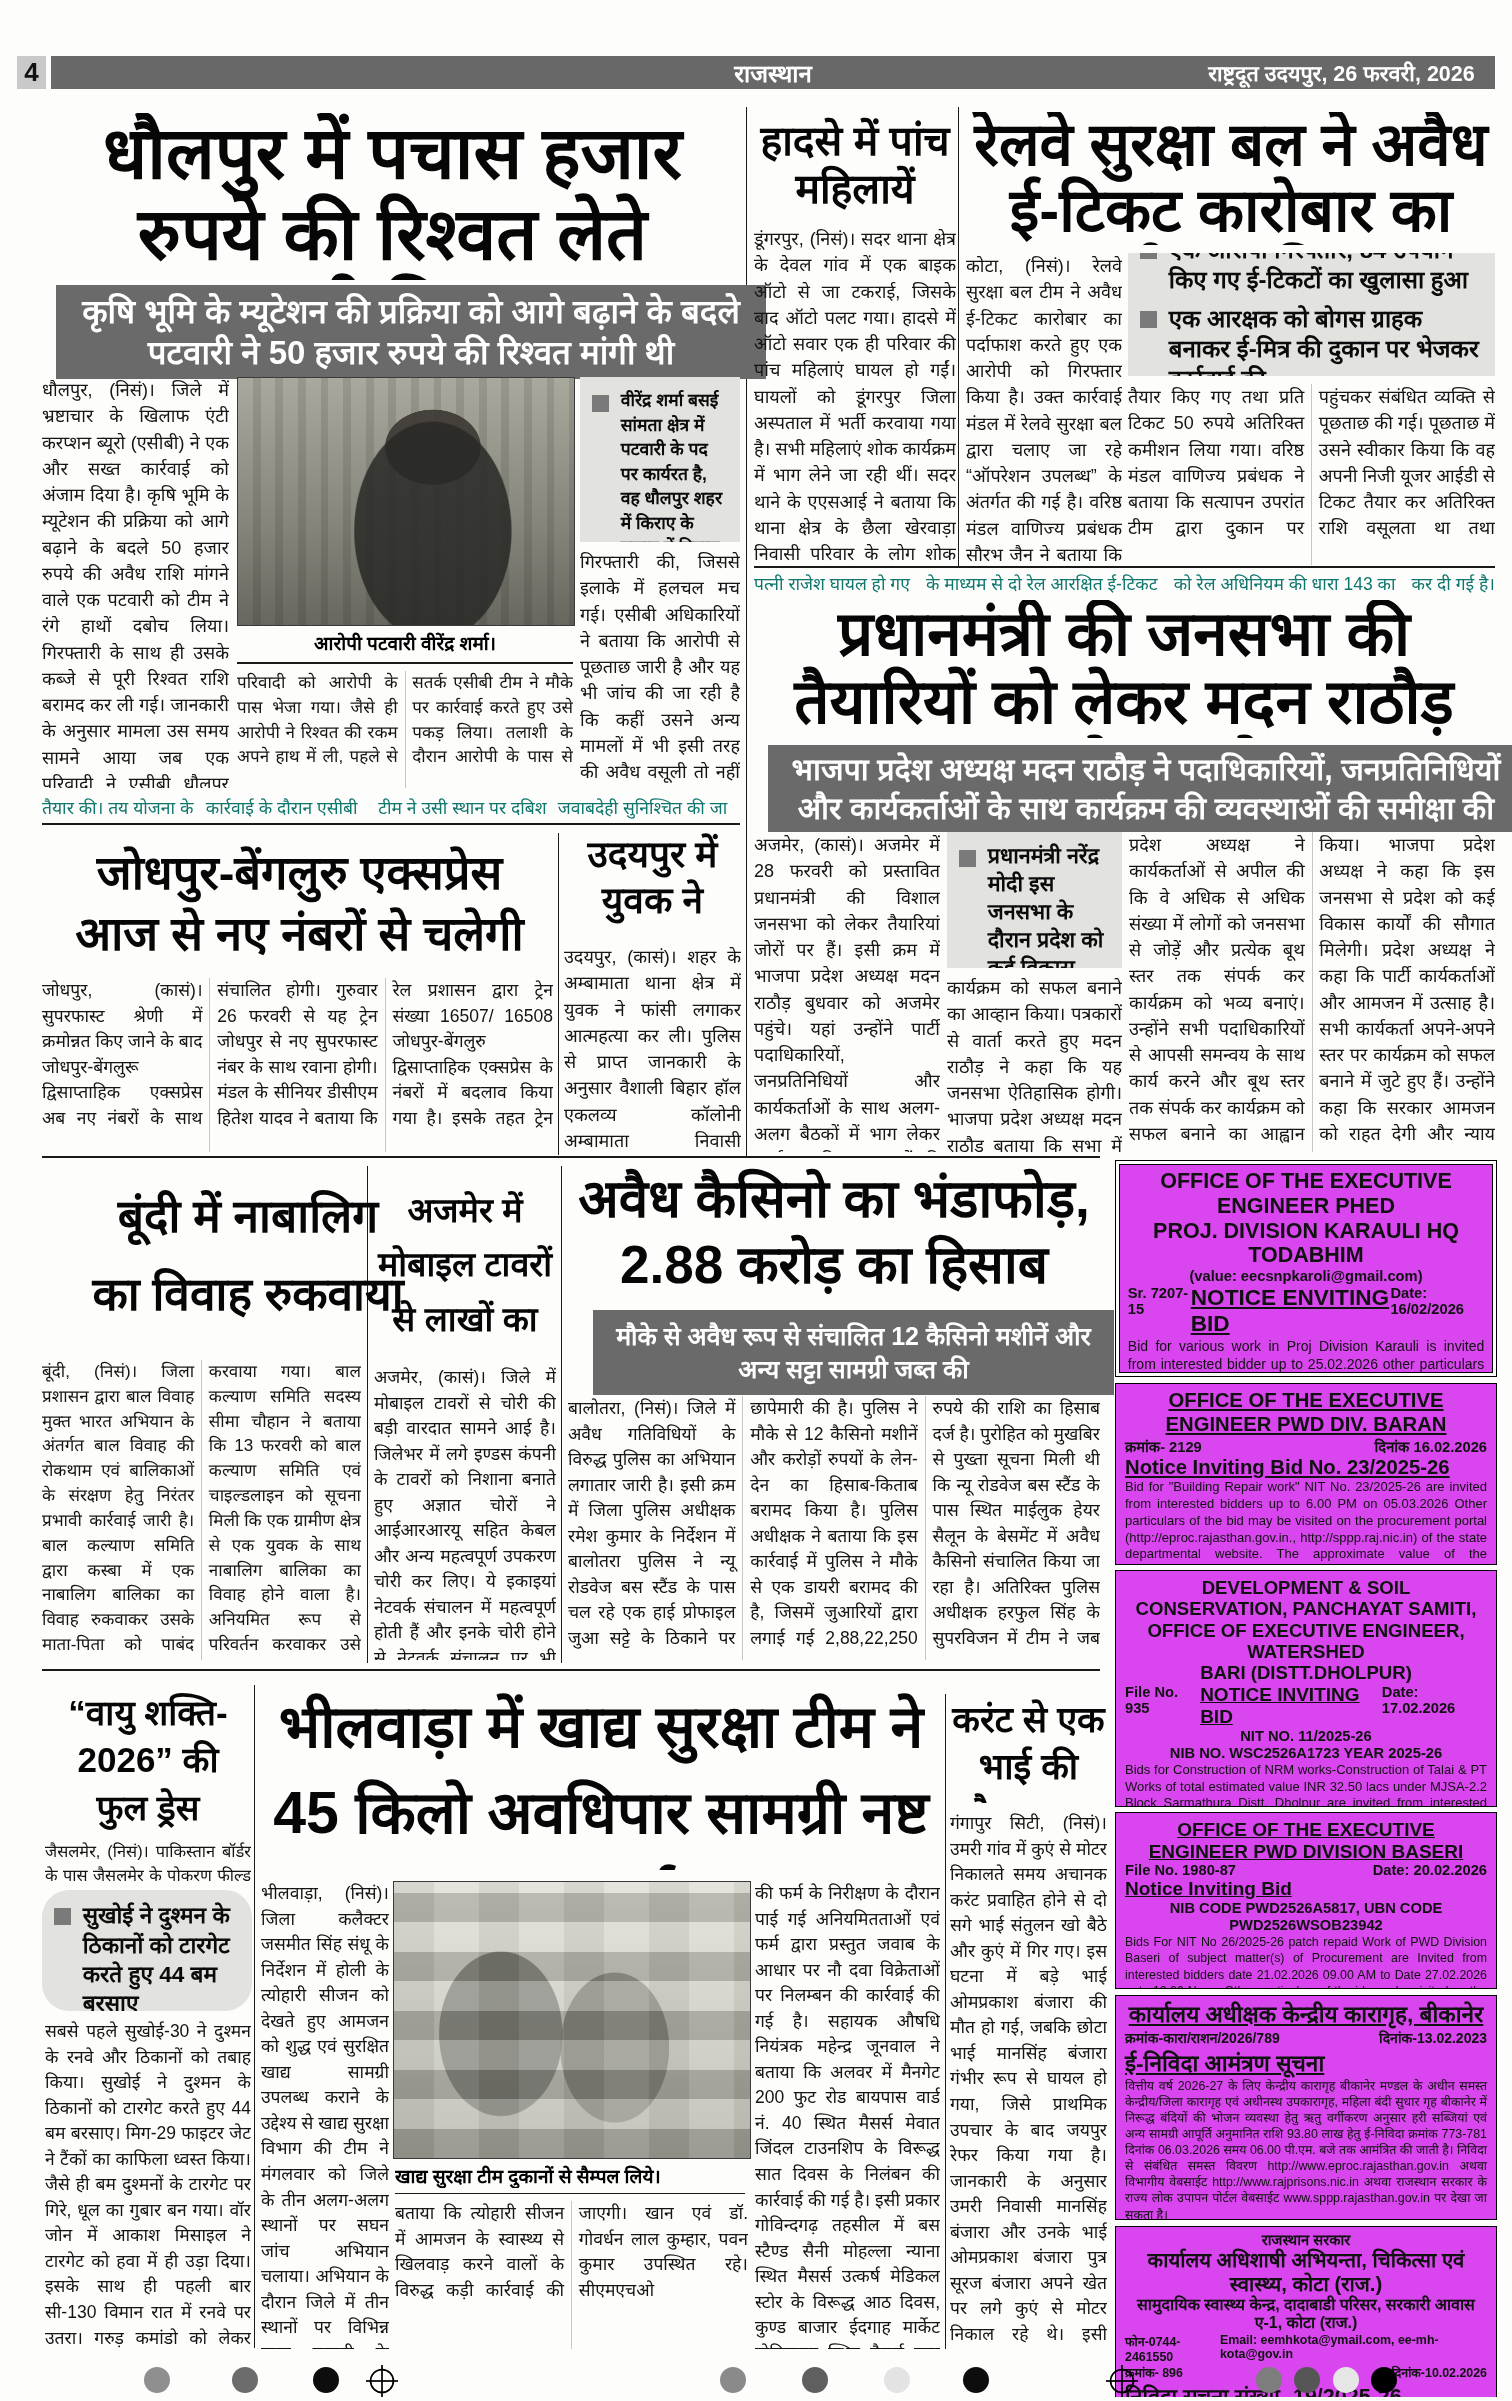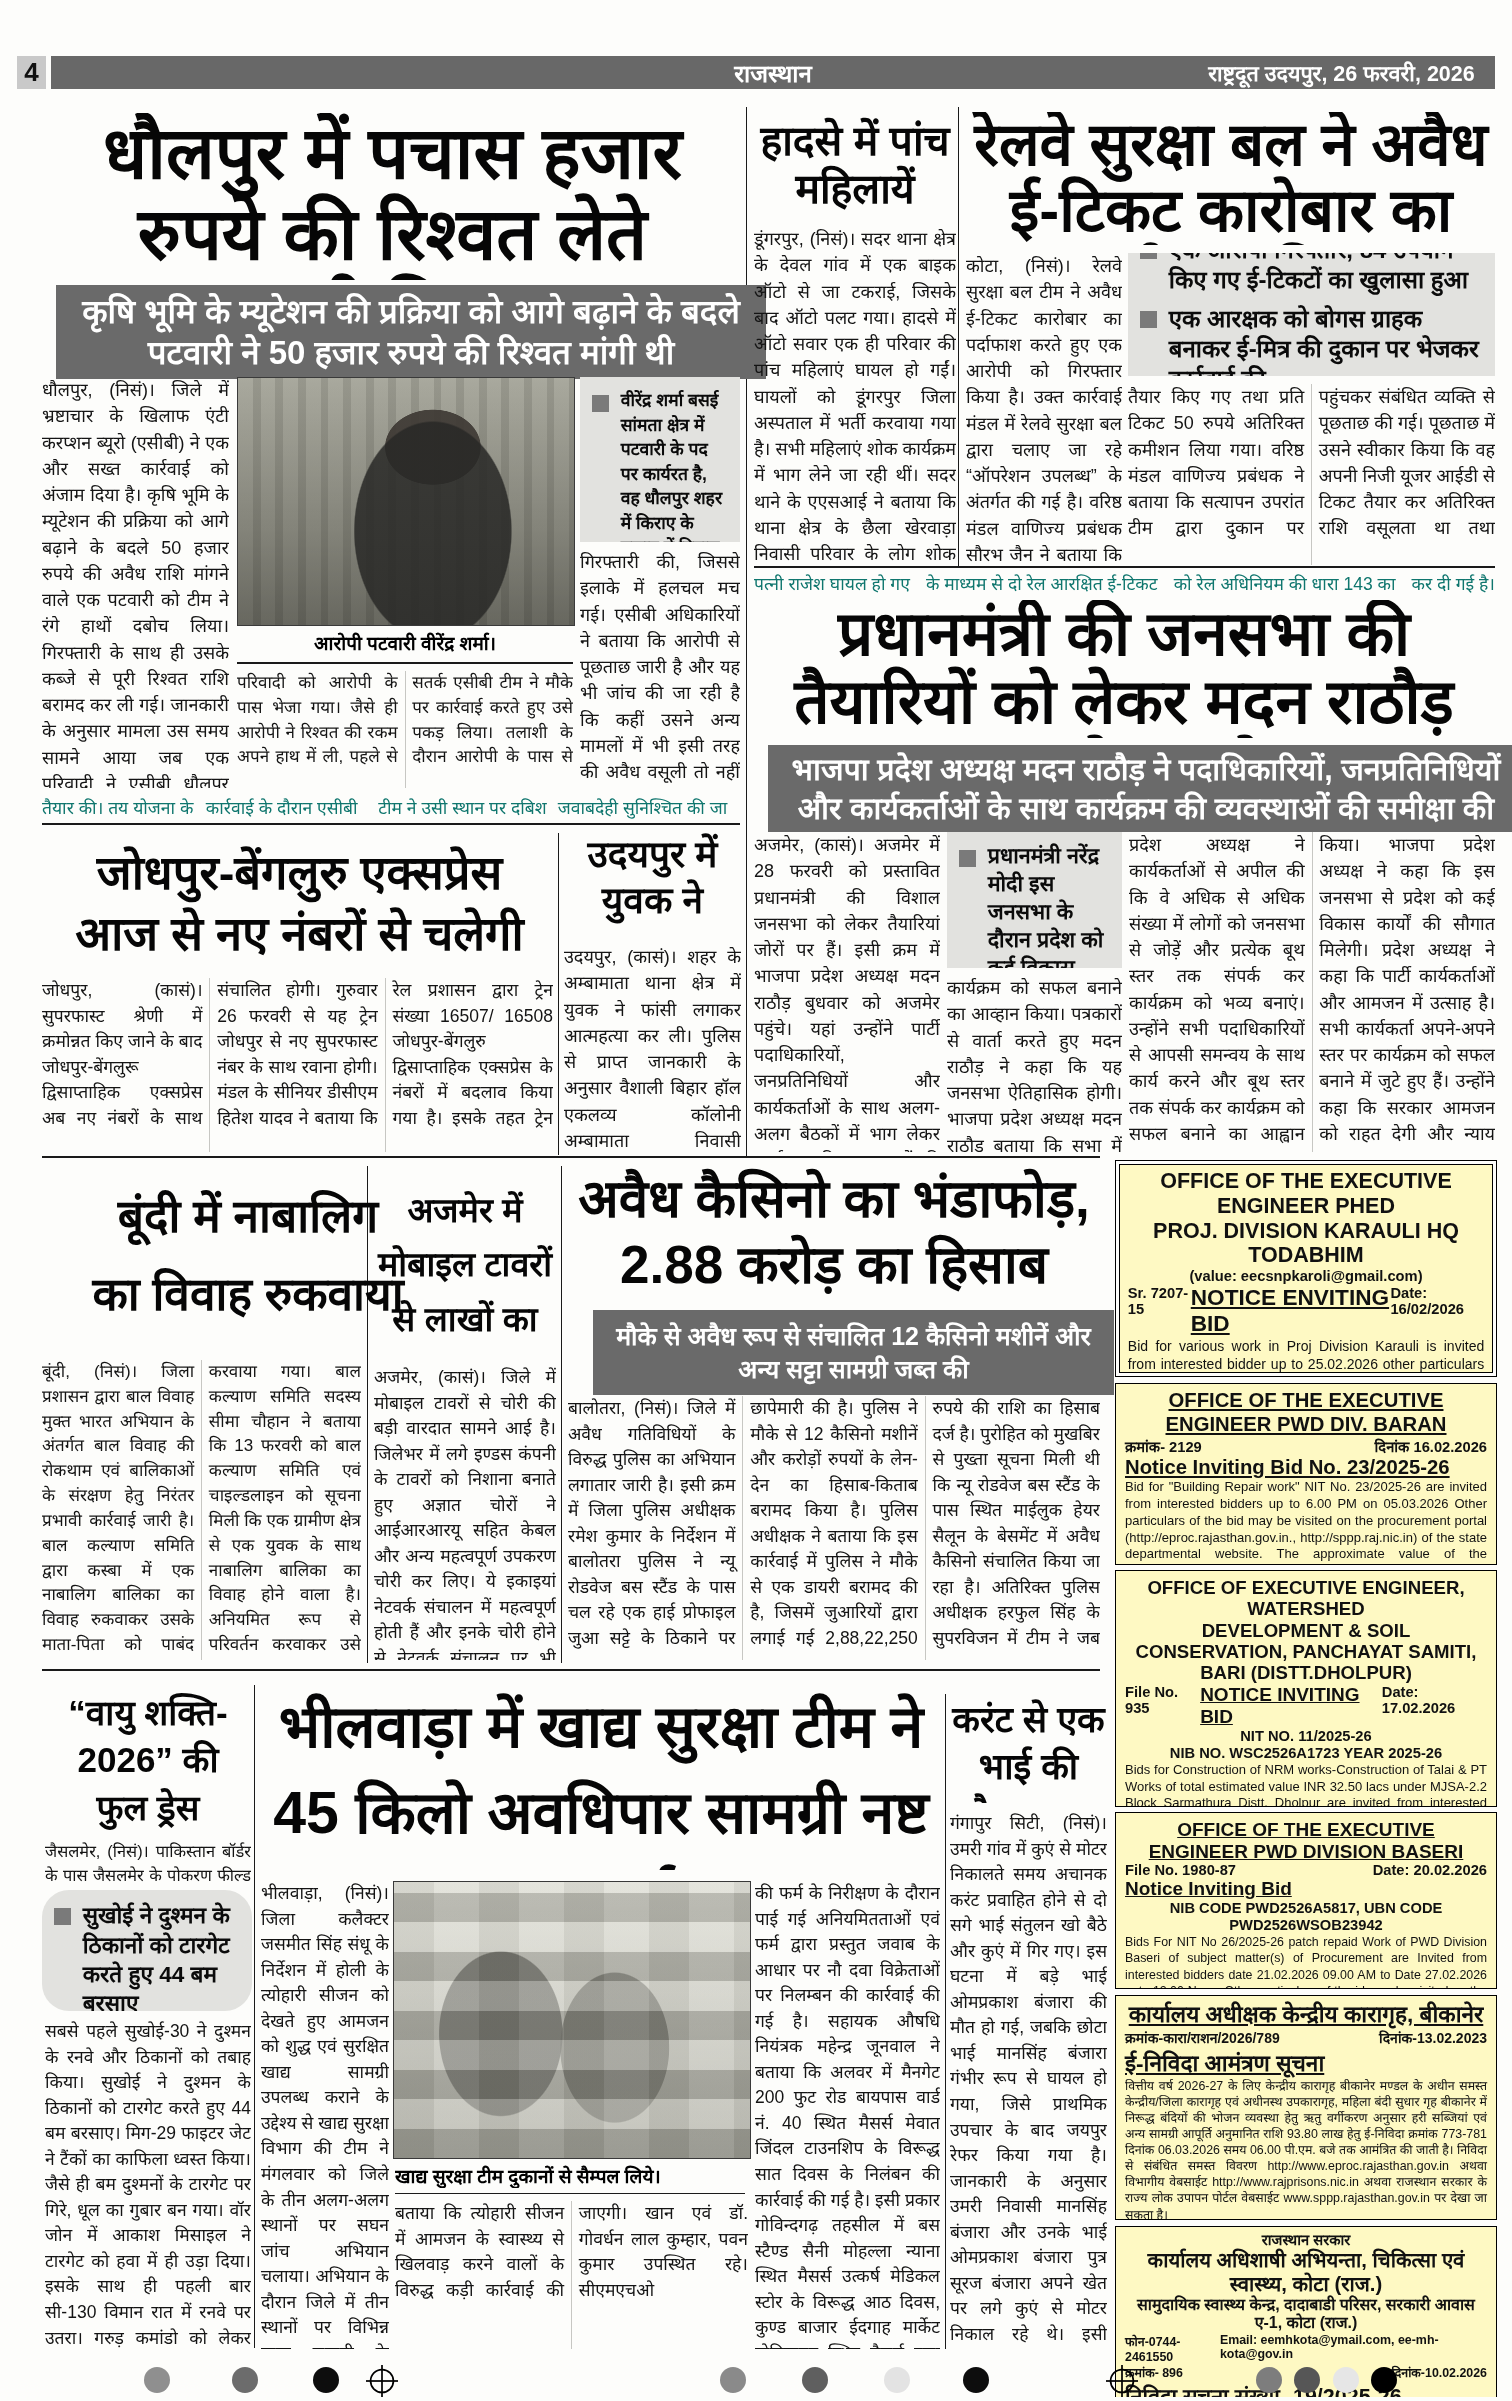--- a/index.html
+++ b/index.html
@@ -23,21 +23,21 @@
      radial-gradient(ellipse 79px 62px at 58% 28%,rgba(60,55,50,.9) 0 60%,rgba(60,55,50,0) 61%),
      repeating-linear-gradient(90deg,#c9c9c2 0 14.7px,#b4b4ad 14.7px 22.6px),
      linear-gradient(180deg,#d6d6cf 0%,#a8a8a1 60%,#83837d 100%);
      background-blend-mode:normal,normal,multiply,normal;border:0.6px solid #3a3a3a;}
   .photo2{background:
      repeating-linear-gradient(0deg,rgba(120,120,112,.35) 0 29px,rgba(235,235,228,.35) 29px 59px),
      repeating-linear-gradient(90deg,rgba(150,150,140,.3) 0 40px,rgba(220,220,212,.3) 40px 85px),
      radial-gradient(ellipse 102px 136px at 30% 55%,rgba(50,50,46,.8) 0 60%,rgba(50,50,46,0) 61%),
      radial-gradient(ellipse 90px 124px at 62% 60%,rgba(70,70,64,.75) 0 60%,rgba(70,70,64,0) 61%),
      linear-gradient(180deg,#e3e3db,#9b9b93);border:0.6px solid #3a3a3a;}
-  .notice{border:1.7px solid #000;background:#fef9c3;padding:5.6px 9px;overflow:hidden;}
+  .notice{border:1.7px solid #000;background:#d946ef;padding:5.6px 9px;overflow:hidden;}
   .ntitle{font-weight:bold;text-align:center;line-height:1.15;}
   .nhead{font-weight:bold;text-decoration:underline;}
   .nmeta{display:flex;justify-content:space-between;font-size:14.7px;font-weight:bold;}
   .nbody{font-size:14px;line-height:1.3;text-align:justify;}
   .tailrow{display:flex;justify-content:space-between;font-size:17.5px;color:#0f766e;}
   .dot{position:absolute;width:26px;height:26px;border-radius:50%;}
   .cross{position:absolute;width:32px;height:32px;}
 </style>
 </head>
 <body>
@@ -186,22 +186,22 @@
       <div class="nmeta">
         <span>क्रमांक- 2129</span>
         <span>दिनांक 16.02.2026</span>
       </div>
       <div class="nhead" style="font-size:20.3px;">Notice Inviting Bid No. 23/2025-26</div>
       <div class="nbody" style="font-size:13px;">Bid for "Building Repair work" NIT No. 23/2025-26 are invited from interested bidders up to 6.00 PM on 05.03.2026 Other particulars of the bid may be visited on the procurement portal (http://eproc.rajasthan.gov.in., http://sppp.raj.nic.in) of the state departmental website. The approximate value of the procurement is Rs. 121.05 Lac</div>
 
     </div>
 
     <div class="notice" style="flex:none;height:223px;">
+      <div class="ntitle" style="font-size:18.6px;">DEVELOPMENT &amp; SOIL CONSERVATION, PANCHAYAT SAMITI,</div>
       <div class="ntitle" style="font-size:18.6px;">OFFICE OF EXECUTIVE ENGINEER, WATERSHED</div>
-      <div class="ntitle" style="font-size:18.6px;">DEVELOPMENT &amp; SOIL CONSERVATION, PANCHAYAT SAMITI,</div>
       <div class="ntitle" style="font-size:18.6px;">BARI (DISTT.DHOLPUR)</div>
       <div class="nmeta">
         <span>File No. 935</span>
         <span class="nhead" style="font-size:19px;">NOTICE INVITING BID</span>
         <span>Date: 17.02.2026</span>
       </div>
       <div class="ntitle" style="font-size:14.7px;">NIT NO. 11/2025-26</div>
       <div class="ntitle" style="font-size:14.7px;">NIB NO. WSC2526A1723   YEAR 2025-26</div>
       <div class="nbody" style="font-size:13px;">Bids for Construction of NRM works-Construction of Talai &amp; PT Works of total estimated value INR 32.50 lacs under MJSA-2.2 Block Sarmathura Distt. Dholpur are invited from interested bidders up to Date 27.02.2026 time at 06.00 PM Other particulars of the bid may be visited on the procurement portal (https://eproc.rajasthan.gov.in or https://sppp.rajasthan.gov.in/)</div>
 

